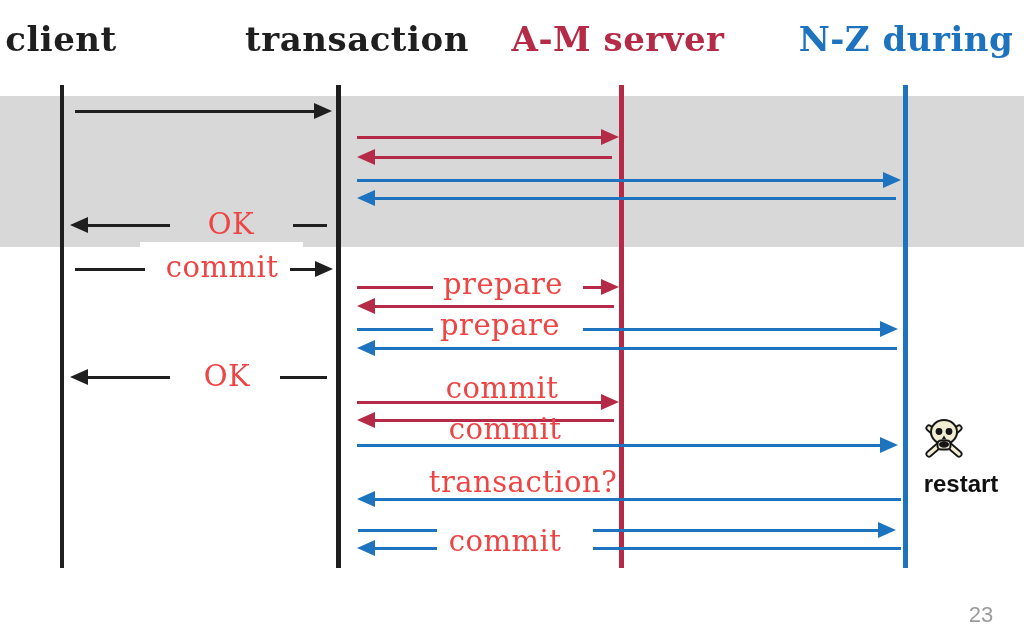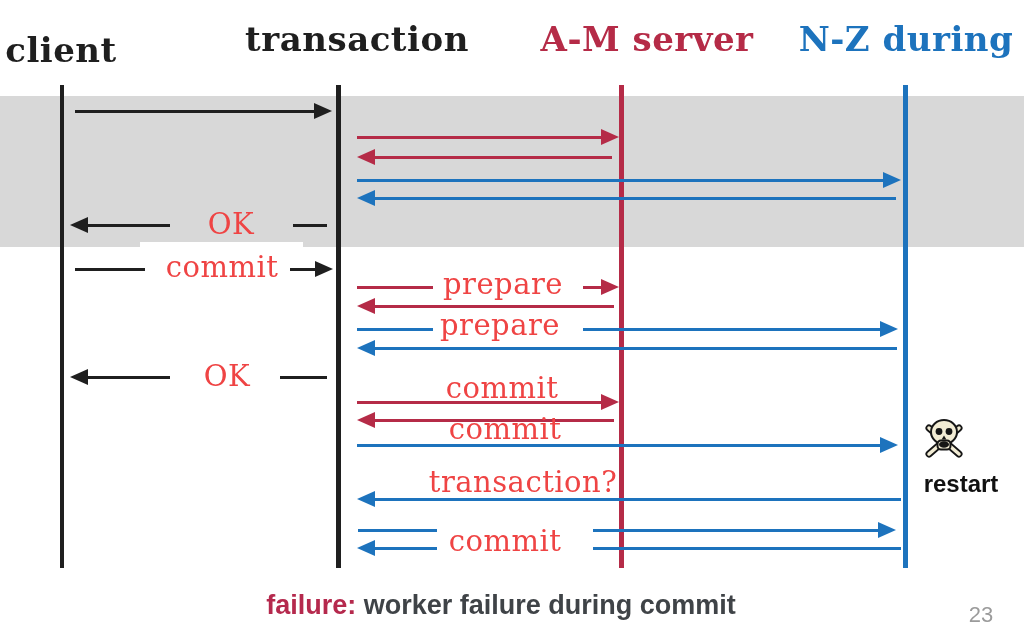--- a/index.html
+++ b/index.html
@@ -27,23 +27,23 @@
 </style>
 </head>
 <body>
 
 <div class="slide">
 
   <div class="band" id="band" style="top: 96px; height: 151px; background: rgb(216, 216, 216);"></div>
   <div class="notch" id="notch" style="left: 140px; top: 242px; width: 163px; height: 6px;"></div>
 
   <div id="headers">
-      <div class="hdr" style="left: 61px; top: 50px; color: rgb(31, 31, 31);">client</div>
+      <div class="hdr" style="left: 61px; top: 39px; color: rgb(31, 31, 31);">client</div>
       <div class="hdr" style="left: 357px; top: 39px; color: rgb(31, 31, 31);">transaction</div>
-      <div class="hdr" style="left: 647px; top: 39px; color: rgb(181, 43, 71);">A-M server</div>
+      <div class="hdr" style="left: 618px; top: 39px; color: rgb(181, 43, 71);">A-M server</div>
       <div class="hdr" style="left: 906px; top: 39px; color: rgb(29, 115, 189);">N-Z during</div>
     </div>
   <div id="lifelines">
       <div class="lifeline" style="left: 60px; top: 85px; width: 4px; height: 483px; background: rgb(31, 31, 31);"></div>
       <div class="lifeline" style="left: 336px; top: 85px; width: 5px; height: 483px; background: rgb(31, 31, 31);"></div>
       <div class="lifeline" style="left: 619px; top: 85px; width: 5px; height: 483px; background: rgb(181, 43, 71);"></div>
       <div class="lifeline" style="left: 903px; top: 85px; width: 5px; height: 483px; background: rgb(29, 115, 189);"></div>
     </div>
   <div id="messages">
       <div class="msg-line" style="left: 75px; top: 109.5px; width: 241px; background: rgb(31, 31, 31);"></div>
@@ -111,16 +111,15 @@
     </g>
     <ellipse cx="22" cy="18" rx="13" ry="12" fill="#f2ecd4" stroke="#161616" stroke-width="2"></ellipse>
     <rect x="15.5" y="26.5" width="13" height="9" rx="3.5" fill="#f2ecd4" stroke="#161616" stroke-width="2"></rect>
     <circle cx="17" cy="17.5" r="3.4" fill="#161616"></circle>
     <circle cx="27" cy="17.5" r="3.4" fill="#161616"></circle>
     <path d="M22 21.5 L19.6 25.5 L24.4 25.5 Z" fill="#161616"></path>
     <ellipse cx="22" cy="30.5" rx="5" ry="3.2" fill="#161616"></ellipse>
   </svg>
   <div class="restart-label">restart</div>
 
-  <div class="caption"><span class="prefix">failure:</span> <span>worker failure during commit</span></div>
 
   <div class="page-number">23</div>
 </div>
 
 </body></html>

